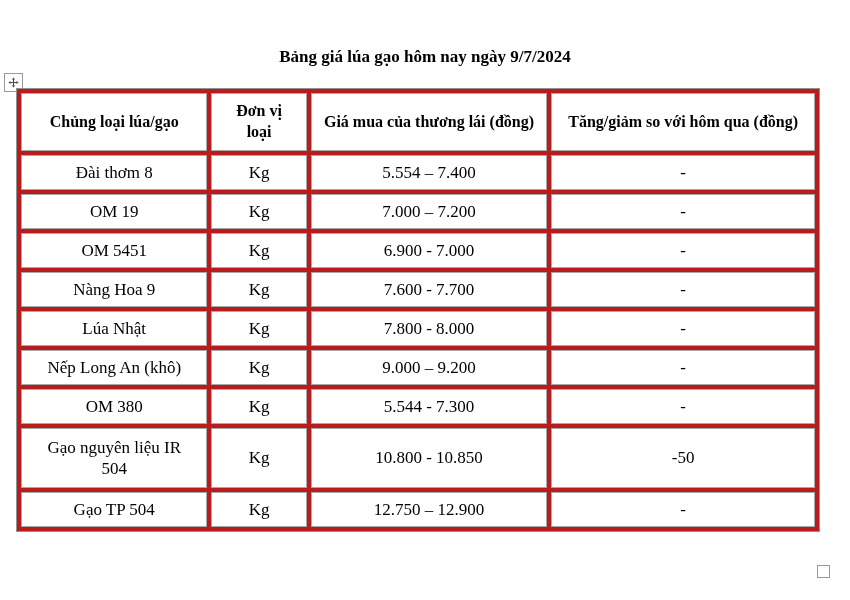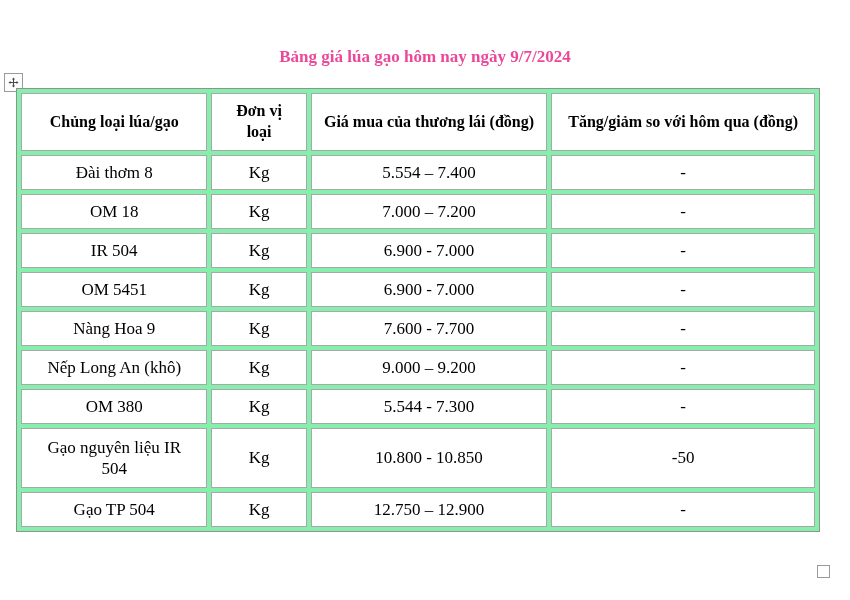--- a/index.html
+++ b/index.html
@@ -14,21 +14,21 @@
     overflow: hidden;
   }
   .doc-title {
     position: absolute;
     top: 47px;
     left: 0;
     width: 100%;
     text-align: center;
     font-size: 17px;
     font-weight: bold;
-    color: #ec4899;
+    color: #000000;
   }
   
   .move-handle {
     position: absolute;
     left: 4px;
     top: 73px;
     width: 17px;
     height: 17px;
     border: 1px solid #9a9a9a;
     background: #fdfdfd;
@@ -49,21 +49,21 @@
     cursor: nwse-resize;
   }
   table.price-table {
     position: absolute;
     left: 16px;
     top: 88px;
     width: 802px;
     border-collapse: separate;
     border-spacing: 4px;
     border: 1px solid #919191;
-    background: #86efac;
+    background: #b91c1c;
     table-layout: fixed;
   }
   .price-table th, .price-table td {
     border: 1px solid #a8a8a8;
     background: #ffffff;
     text-align: center;
     vertical-align: middle;
     padding: 0 6px;
     overflow: hidden;
   }
@@ -113,41 +113,41 @@
       </tr>
     </thead>
     <tbody>
       <tr>
         <td class="col-type">Đài thơm 8</td>
         <td>Kg</td>
         <td>5.554 – 7.400</td>
         <td>-</td>
       </tr>
       <tr>
-        <td class="col-type">OM 18</td>
+        <td class="col-type">OM 19</td>
         <td>Kg</td>
         <td>7.000 – 7.200</td>
-        <td>-</td>
-      </tr>
-      <tr>
-        <td class="col-type">IR 504</td>
-        <td>Kg</td>
-        <td>6.900 - 7.000</td>
         <td>-</td>
       </tr>
       <tr>
         <td class="col-type">OM 5451</td>
         <td>Kg</td>
         <td>6.900 - 7.000</td>
         <td>-</td>
       </tr>
       <tr>
         <td class="col-type">Nàng Hoa 9</td>
         <td>Kg</td>
         <td>7.600 - 7.700</td>
+        <td>-</td>
+      </tr>
+      <tr>
+        <td class="col-type">Lúa Nhật</td>
+        <td>Kg</td>
+        <td>7.800 - 8.000</td>
         <td>-</td>
       </tr>
       <tr>
         <td class="col-type">Nếp Long An (khô)</td>
         <td>Kg</td>
         <td>9.000 – 9.200</td>
         <td>-</td>
       </tr>
       <tr>
         <td class="col-type">OM 380</td>

